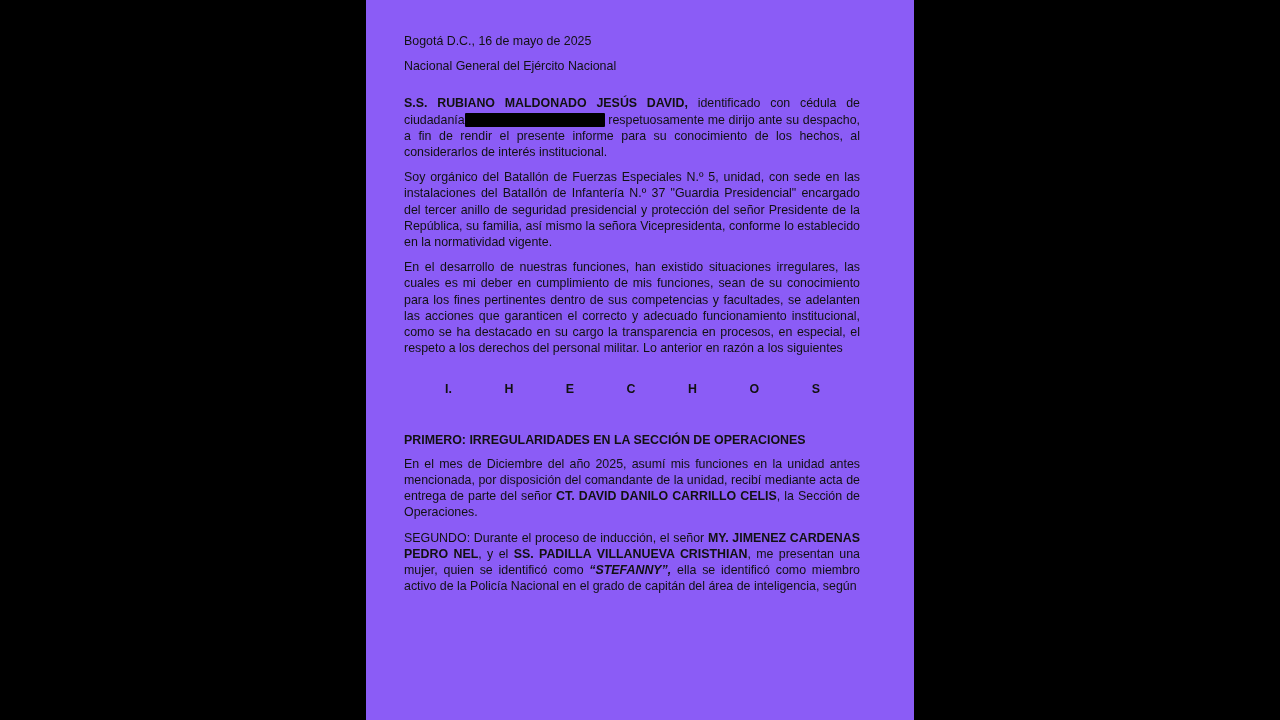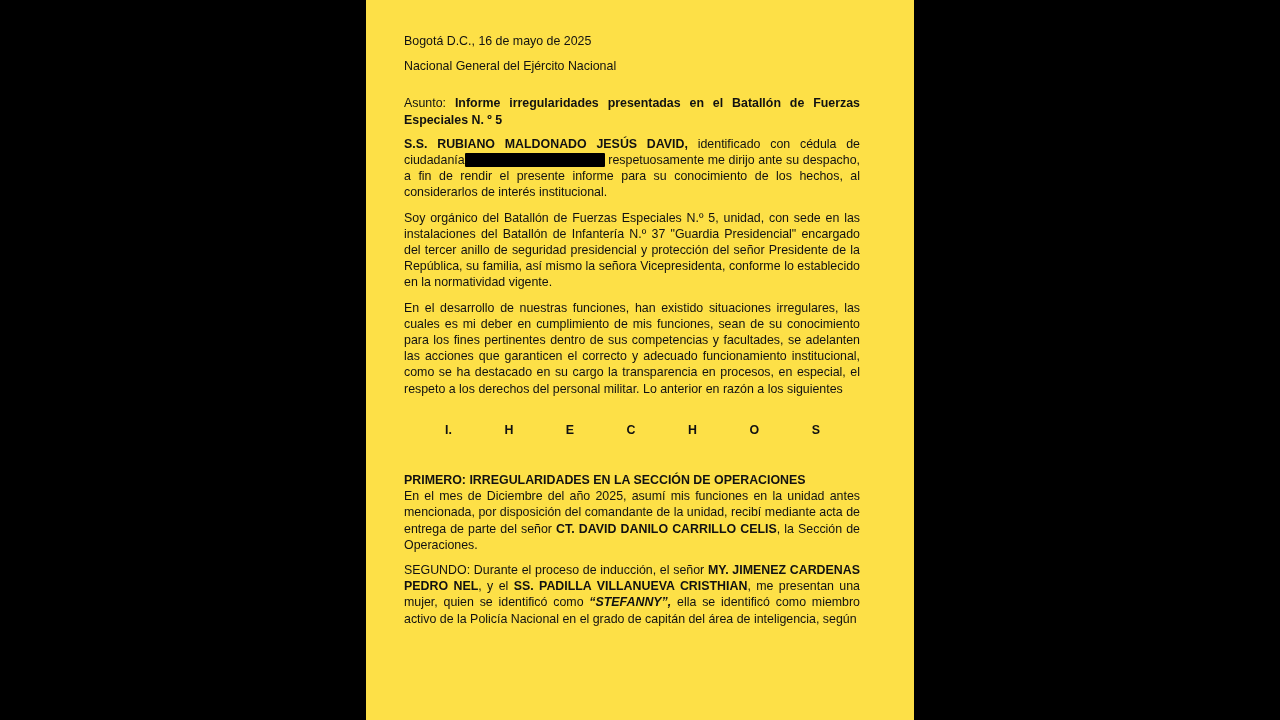--- a/index.html
+++ b/index.html
@@ -4,21 +4,21 @@
   <style>
     html, body { margin: 0; padding: 0; }
     body {
       width: 1280px; height: 720px; overflow: hidden;
       background: #000;
       font-family: "Liberation Sans", sans-serif;
       color: #111;
     }
     .page {
       position: absolute; left: 366px; top: 0;
-      width: 548px; height: 720px; background: #fde047;
+      width: 548px; height: 720px; background: #8b5cf6;
       overflow: hidden;
     }
     .content {
       position: absolute; left: 38px; top: 33px; width: 456px;
       font-size: 12.4px; line-height: 16.2px;
     }
     p { margin: 0; }
     .just { text-align: justify; }
     b { font-weight: bold; }
     .date { margin-bottom: 9px; }
@@ -27,38 +27,34 @@
     .para { margin-bottom: 9px; }
     .redact {
       display: inline-block; width: 140px; height: 14px;
       background: #000; vertical-align: -3px; border-radius: 1px;
     }
     .hechos {
       display: flex; justify-content: space-between;
       font-weight: bold; margin: 25px 40px 34px 41px;
       font-size: 12.4px;
     }
-    .section-title { }
+    .section-title { margin-bottom: 8px; }
   </style>
 </head>
 <body>
 
 <div class="page">
   <div class="content">
 
     <p class="date">Bogotá D.C., 16 de mayo de 2025</p>
 
     <div class="recipient">
       <p>Nacional General del Ejército Nacional</p>
     </div>
 
-    <p class="just subject">
-      <span>Asunto:</span>
-      <b>Informe irregularidades presentadas en el Batallón de Fuerzas Especiales N. º 5</b>
-    </p>
 
     <p class="just para"><b>S.S. RUBIANO MALDONADO JESÚS DAVID,</b><span> identificado con cédula de ciudadanía</span><span class="redact"></span><span> respetuosamente me dirijo ante su despacho, a fin de rendir el presente informe para su conocimiento de los hechos, al considerarlos de interés institucional.</span></p>
 
     <p class="just para">Soy orgánico del Batallón de Fuerzas Especiales N.º 5, unidad, con sede en las instalaciones del Batallón de Infantería N.º 37 "Guardia Presidencial" encargado del tercer anillo de seguridad presidencial y protección del señor Presidente de la República, su familia, así mismo la señora Vicepresidenta, conforme lo establecido en la normatividad vigente.</p>
 
     <p class="just para">En el desarrollo de nuestras funciones, han existido situaciones irregulares, las cuales es mi deber en cumplimiento de mis funciones, sean de su conocimiento para los fines pertinentes dentro de sus competencias y facultades, se adelanten las acciones que garanticen el correcto y adecuado funcionamiento institucional, como se ha destacado en su cargo la transparencia en procesos, en especial, el respeto a los derechos del personal militar. Lo anterior en razón a los siguientes</p>
 
     <div class="hechos">
       <span>I.</span>
       <span>H</span>

